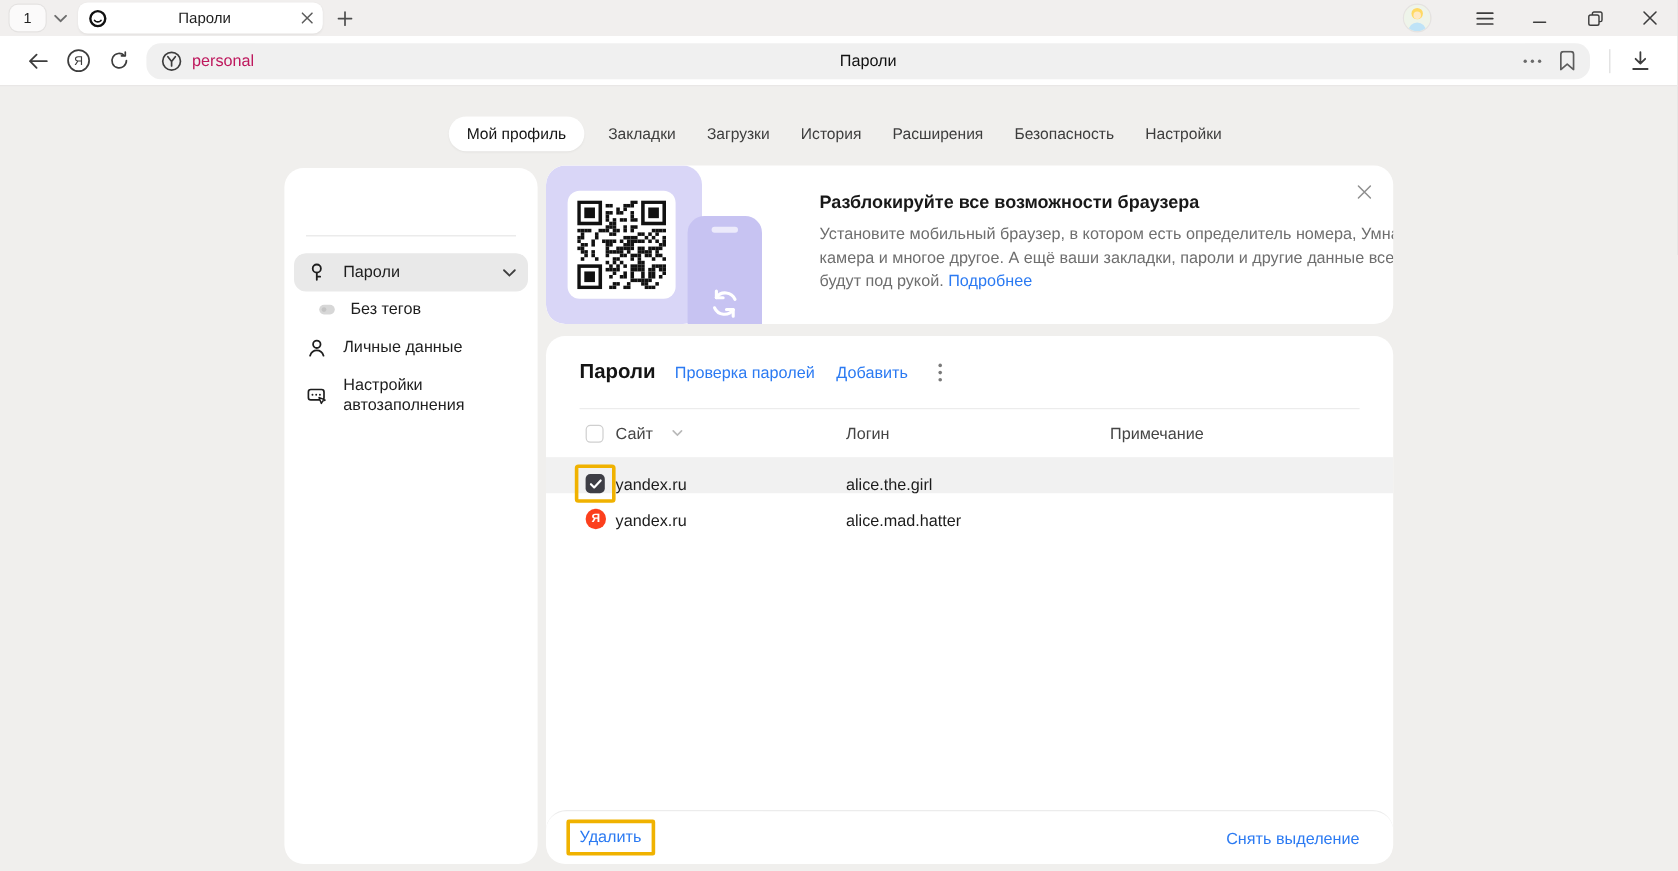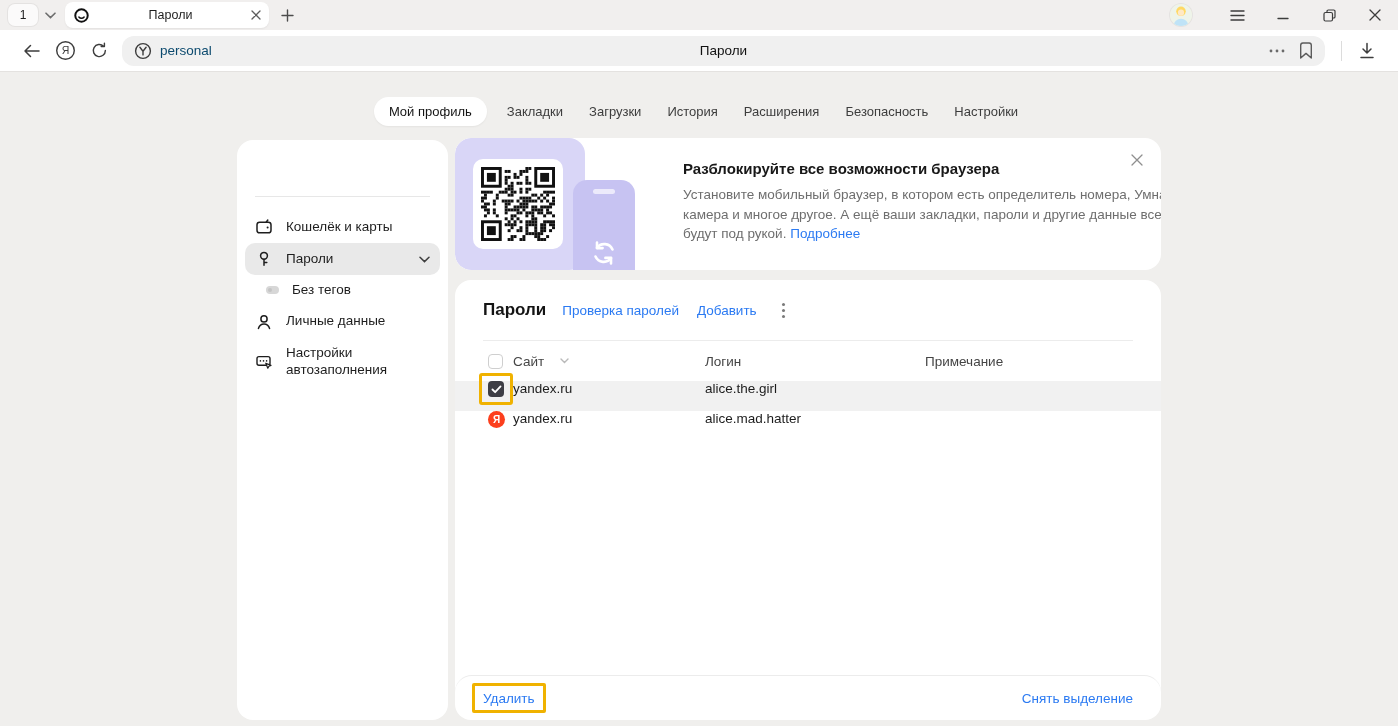--- a/index.html
+++ b/index.html
@@ -23,21 +23,21 @@
   .avatar{width:22px;height:22px;border-radius:50%;background:#f3e9da;overflow:hidden;margin-right:22px;
           box-shadow:0 0 0 1px rgba(0,0,0,0.05);}
   .win-ctl{width:46px;height:30px;display:flex;align-items:center;justify-content:center;color:#3c3c3c;}
 
   
   .toolbar{position:absolute;left:0;top:30px;width:100%;height:42px;background:#ffffff;
            border-bottom:1px solid #e4e2e0;display:flex;align-items:center;box-sizing:border-box;padding:0 14px;}
   .tool-icon{width:34px;height:30px;display:flex;align-items:center;justify-content:center;color:#3d3d3d;}
   .address-bar{flex:1;height:30px;background:#f0f0f0;border-radius:12px;margin:0 8px 0 6px;position:relative;
                display:flex;align-items:center;padding:0 12px;box-sizing:border-box;}
-  .url-text{font-size:13.5px;color:#0c4a6e;margin-left:8px;}
+  .url-text{font-size:13.5px;color:#be185d;margin-left:8px;}
   .address-title{position:absolute;left:0;right:0;text-align:center;font-size:13.5px;color:#111;pointer-events:none;}
   .address-right{margin-left:auto;display:flex;align-items:center;gap:14px;color:#5c5c5c;z-index:1;}
   .toolbar-sep{width:1px;height:20px;background:#dcdcdc;margin:0 8px;}
 
   
   .nav-tabs{position:absolute;left:0;top:97px;width:100%;display:flex;justify-content:center;
             align-items:center;gap:14px;}
   .nav-tab{font-size:13px;color:#3d3d3d;padding:7px 6px;cursor:default;white-space:nowrap;}
   .nav-tab.active{background:#ffffff;border-radius:16px;padding:7px 15px;color:#141414;
                   box-shadow:0 1px 2px rgba(0,0,0,0.05);}
@@ -89,21 +89,21 @@
          justify-content:center;gap:3px;}
   .kebab i{width:3px;height:3px;border-radius:50%;background:#7a7a7a;}
   .pw-divider{border-top:1px solid #ececec;margin:0 28px;flex:0 0 auto;}
   .thead{height:40px;display:flex;align-items:center;padding:0 28px 0 33px;font-size:13.5px;color:#454545;flex:0 0 auto;}
   .col-check{flex:0 0 25px;display:flex;align-items:center;}
   .col-site{flex:0 0 192px;display:flex;align-items:center;gap:16px;}
   .col-login{flex:0 0 220px;}
   .col-note{flex:1;}
   .hd-checkbox{width:15px;height:15px;border:1.5px solid #cfcfcf;border-radius:4px;background:#fff;box-sizing:border-box;}
   .sort-chev{color:#b9b9b9;}
-  .pw-row{height:30px;display:flex;align-items:flex-start;padding:0 28px 0 33px;font-size:13.5px;color:#1c1c1c;flex:0 0 auto;}
+  .pw-row{height:30px;display:flex;align-items:flex-end;padding:0 28px 0 33px;font-size:13.5px;color:#1c1c1c;flex:0 0 auto;}
   .pw-row.selected{background:#f1f1f1;}
   .row-checkbox{width:16px;height:16px;border-radius:4px;background:#3e3e45;display:flex;align-items:center;
                 justify-content:center;position:relative;}
   .hl-box{position:absolute;left:-9px;top:-8px;width:28px;height:26px;border:3px solid var(--highlight);
           border-radius:3px;pointer-events:none;}
   .favicon{width:17px;height:17px;border-radius:50%;background:var(--favicon-red);color:#fff;font-size:10px;
            font-weight:700;display:flex;align-items:center;justify-content:center;}
   .pw-spacer{flex:1 1 auto;}
   .pw-footer{flex:0 0 44px;border-top:1px solid #ececec;display:flex;align-items:center;padding:0 28px;border-radius:17px;}
   .hl-outline{display:inline-block;border:3px solid var(--highlight);border-radius:2px;padding:3px 8px;margin-left:-11px;}
@@ -233,30 +233,20 @@
     <span class="nav-tab">История</span>
     <span class="nav-tab">Расширения</span>
     <span class="nav-tab">Безопасность</span>
     <span class="nav-tab">Настройки</span>
   </div>
 
   <div class="sidebar-card">
     <div class="sidebar-space"></div>
     <div class="sidebar-divider"></div>
     <div class="sidebar-list">
-      <div class="side-item">
-        <span class="icon18">
-          <svg width="18" height="18" viewBox="0 0 18 18" fill="none" stroke="#1e1e1e" stroke-width="1.5">
-            <rect x="2" y="4.2" width="14" height="10.6" rx="2.6"></rect>
-            <path d="M11.2 4.2l1.6-2.2" stroke-linecap="round"></path>
-            <circle cx="12.6" cy="9.5" r="1" fill="#1e1e1e" stroke="none"></circle>
-          </svg>
-        </span>
-        <span>Кошелёк и карты</span>
-      </div>
       <div class="side-item selected">
         <span class="icon18">
           <svg width="18" height="18" viewBox="0 0 18 18" fill="none" stroke="#1e1e1e" stroke-width="1.5">
             <circle cx="9" cy="5.8" r="3.4"></circle>
             <path d="M9 9.2v6M9 12.6h2.8" stroke-linecap="round"></path>
           </svg>
         </span>
         <span>Пароли</span>
         <span class="chev">
           <svg width="11" height="7" viewBox="0 0 11 7">

